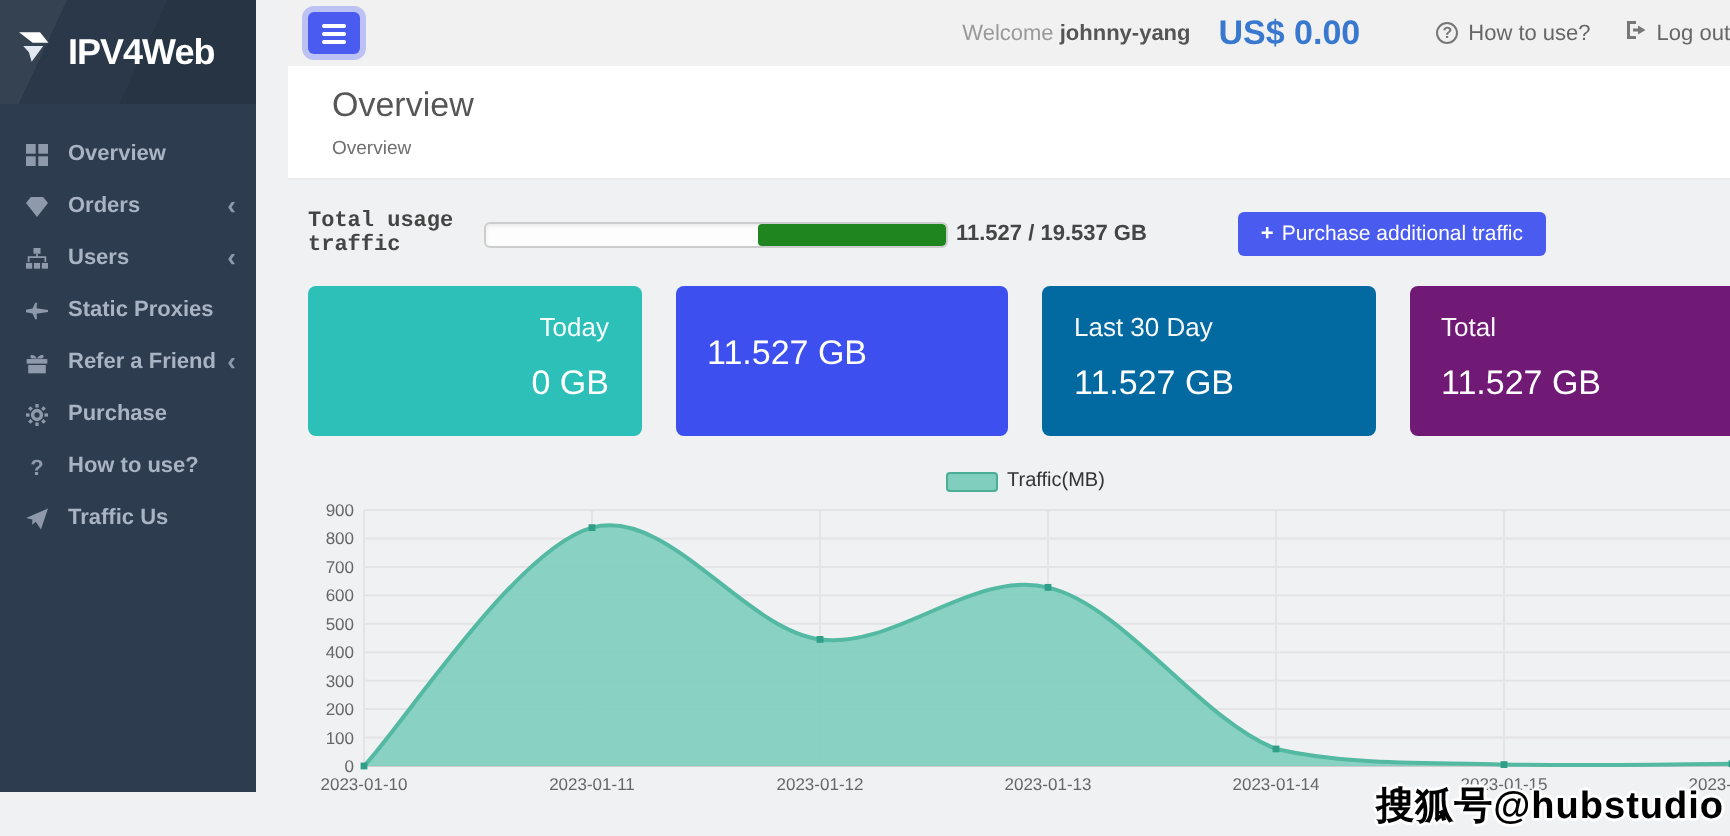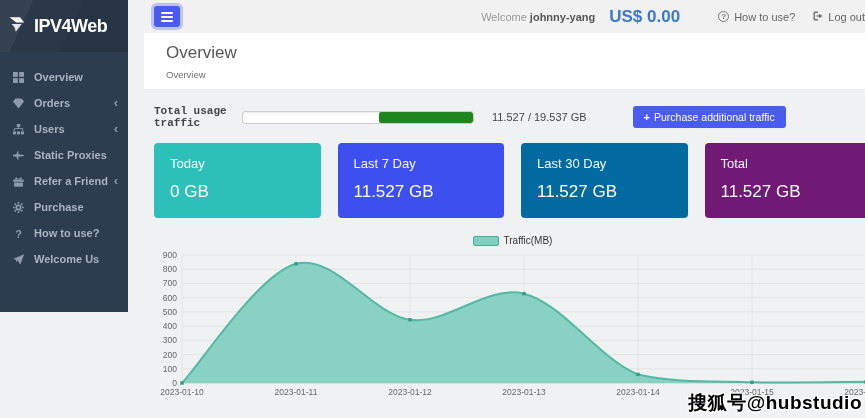--- a/index.html
+++ b/index.html
@@ -2,21 +2,21 @@
 <html><head>
 <meta charset="utf-8">
 <style>
   * { box-sizing: border-box; margin: 0; padding: 0; }
   html,body { width:865px; height:418px; overflow:hidden; }
   body {
     font-family:"Liberation Sans","DejaVu Sans",sans-serif;
     background:#f0f1f2; position:relative; color:#444;
   }
   
-  .sidebar { position:absolute; left:0; top:0; width:128px; height:312px; background:#2e3c4f; z-index:5; }
+  .sidebar { position:absolute; left:0; top:0; width:128px; height:396px; background:#2e3c4f; z-index:5; }
   .logo {
     height:52px; display:flex; align-items:center; padding-left:9px; gap:4px;
     background:#2a3849;
     background-image:linear-gradient(115deg, rgba(255,255,255,0.05) 22%, transparent 22%, transparent 55%, rgba(0,0,0,0.08) 55%);
   }
   .logo-text { color:#fff; font-weight:bold; font-size:18px; letter-spacing:-0.5px; }
   .menu { padding-top:12px; }
   .side-item { display:flex; align-items:center; padding:7px 10px 7px 13px; color:#a8b3c3; font-size:11px; font-weight:bold; cursor:pointer; }
   .s-icon { width:13px; height:12px; margin-right:8px; display:inline-flex; align-items:center; color:#8e9aab; flex:none; }
   .s-icon svg { width:11px; height:11px; }
@@ -45,21 +45,21 @@
   .page-title { font-size:17px; font-weight:400; color:#565656; }
   .breadcrumb { font-size:9.5px; color:#6f6f6f; margin-top:6px; }
   
   .usage-row { display:flex; align-items:center; padding:15px 10px 0 10px; }
   .usage-label { font-size:11px; font-weight:bold; color:#454545; width:88px;font-family:Liberation Mono, monospace; }
   .progress {
     width:232px; height:13px; background:#fdfdfd; border:1px solid #cdcdcd; border-radius:3px;
     position:relative; overflow:hidden; box-shadow:inset 0 1px 2px rgba(0,0,0,0.08);
   }
   .progress-fill { position:absolute; right:0; top:0; height:100%; border-radius:2px; }
-  .usage-value { font-size:11px; font-weight:normal; color:#454545; margin-left:18px; white-space:nowrap; }
+  .usage-value { font-size:11px; font-weight:bold; color:#454545; margin-left:4px; white-space:nowrap; }
   .purchase-btn {
     margin-left:46px; background:#4a5cf0; color:#fff; border:none; border-radius:3px;
     font-size:10.5px; padding:5px 11px; display:flex; align-items:center; gap:4px; cursor:pointer;
     font-family:inherit;
   }
   .plus-glyph { font-weight:bold; font-size:11px; }
   
   .cards { display:flex; gap:17px; padding:14px 10px 0 10px; }
   .card { flex:1; height:75px; border-radius:4px; color:#fff; padding:13px 16px; }
   .card-label { font-size:13px; opacity:0.96; }
@@ -169,21 +169,21 @@
           </svg>
         </span>
         <span class="s-label">How to use?</span>
       </div>
       <div class="side-item">
         <span class="s-icon">
           <svg viewBox="0 0 10 10" fill="currentColor">
             <path d="M0 4.6 L10 0.2 L6.8 9.8 L4.4 6.2 L2.8 7.6 L2.9 5.2 Z"></path>
           </svg>
         </span>
-        <span class="s-label">Welcome Us</span>
+        <span class="s-label">Traffic Us</span>
       </div>
     </div>
 </div>
 
 <div class="main">
 
   <div class="topbar">
     <button class="hamburger">
       <span></span>
         <span></span>
@@ -222,26 +222,25 @@
       <div class="progress-fill" id="progress-fill" style="width: 41%; background: rgb(31, 133, 31);"></div>
     </div>
     <span class="usage-value">11.527 / 19.537 GB</span>
     <button class="purchase-btn">
       <span class="plus-glyph">+</span>
       <span>Purchase additional traffic</span>
     </button>
   </div>
 
   <div class="cards">
-    <div class="card" style="background: rgb(44, 192, 185);">
+    <div class="card" style="background: rgb(44, 192, 185); text-align: right;">
       <div class="card-label">Today</div>
       <div class="card-value">0 GB</div>
     </div>
     <div class="card" style="background: rgb(61, 80, 239);">
-      <div class="card-label">Last 7 Day</div>
       <div class="card-value">11.527 GB</div>
     </div>
     <div class="card" style="background: #0369a1;">
       <div class="card-label">Last 30 Day</div>
       <div class="card-value">11.527 GB</div>
     </div>
     <div class="card" style="background: #701a75;">
       <div class="card-label">Total</div>
       <div class="card-value">11.527 GB</div>
     </div>

